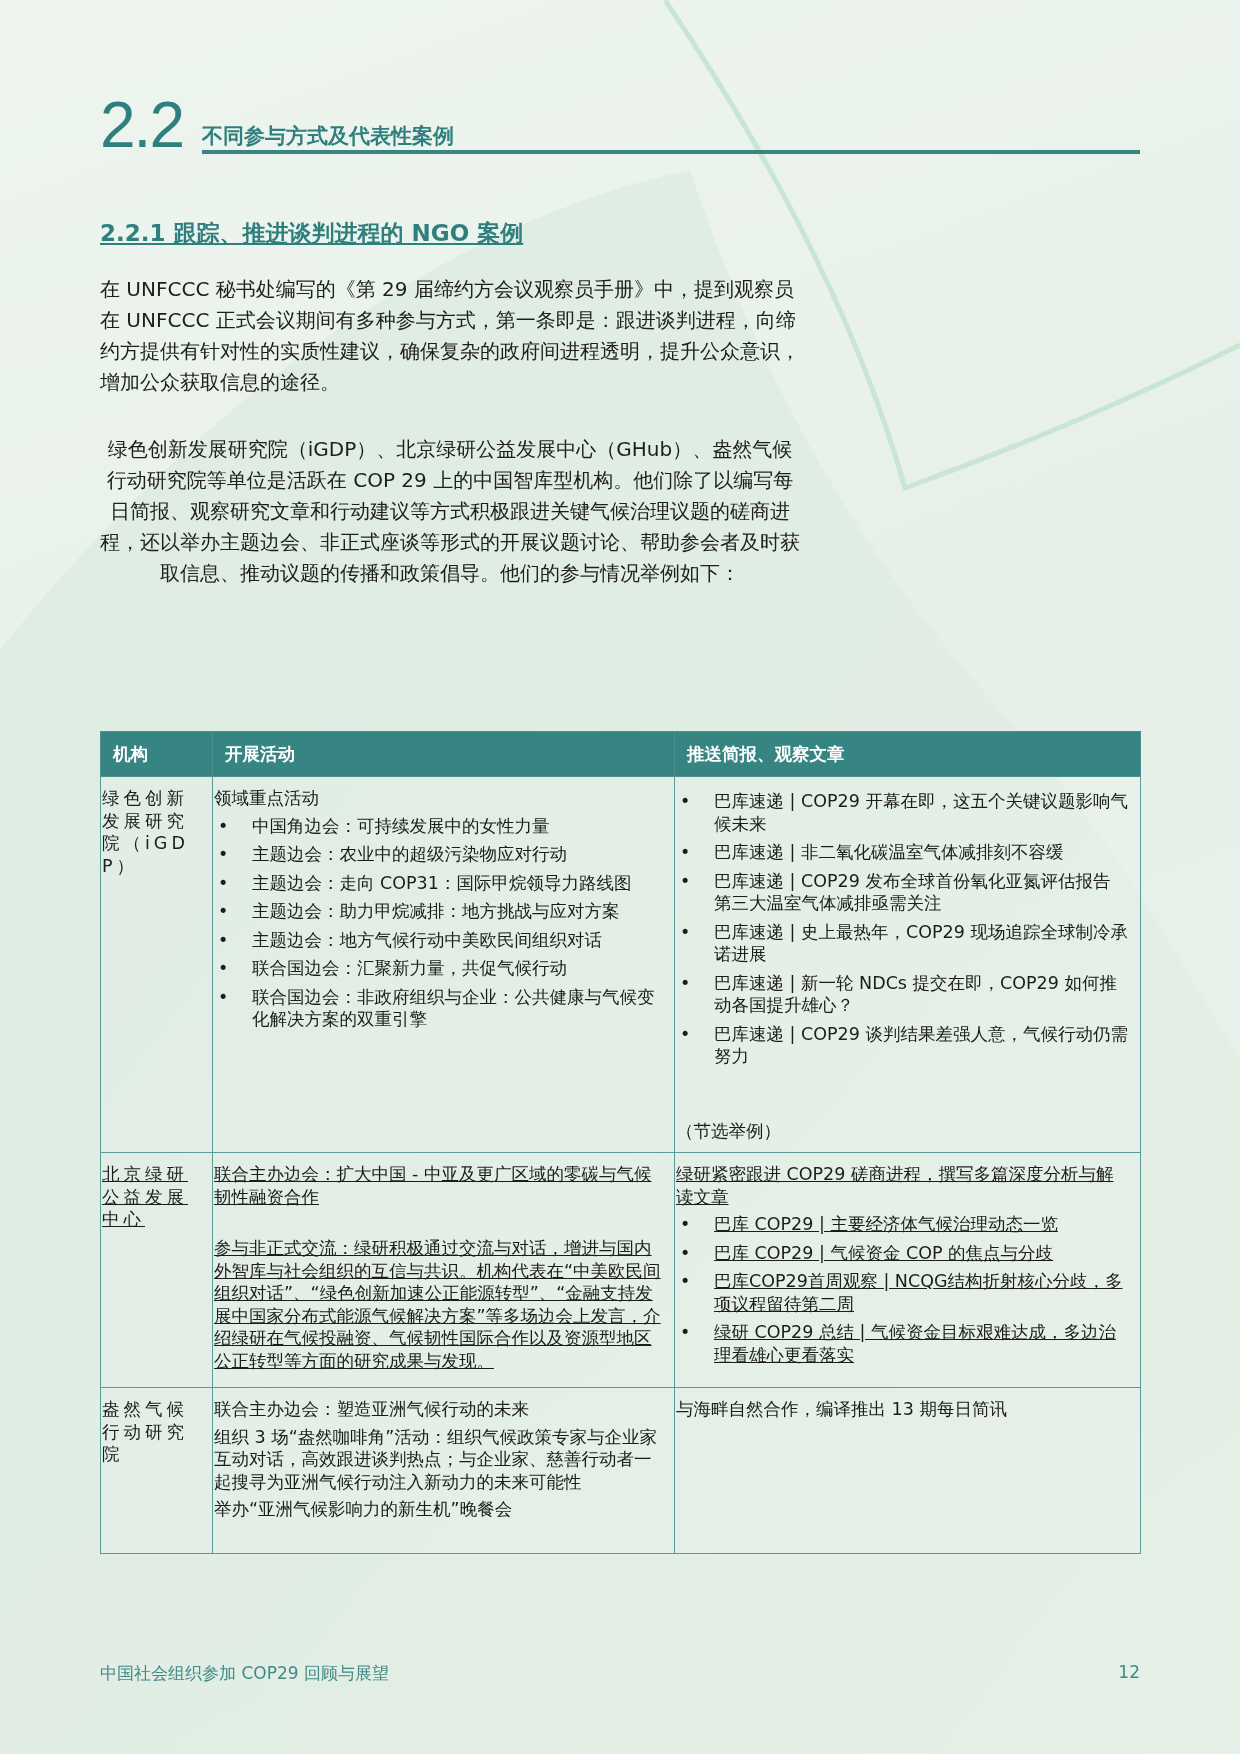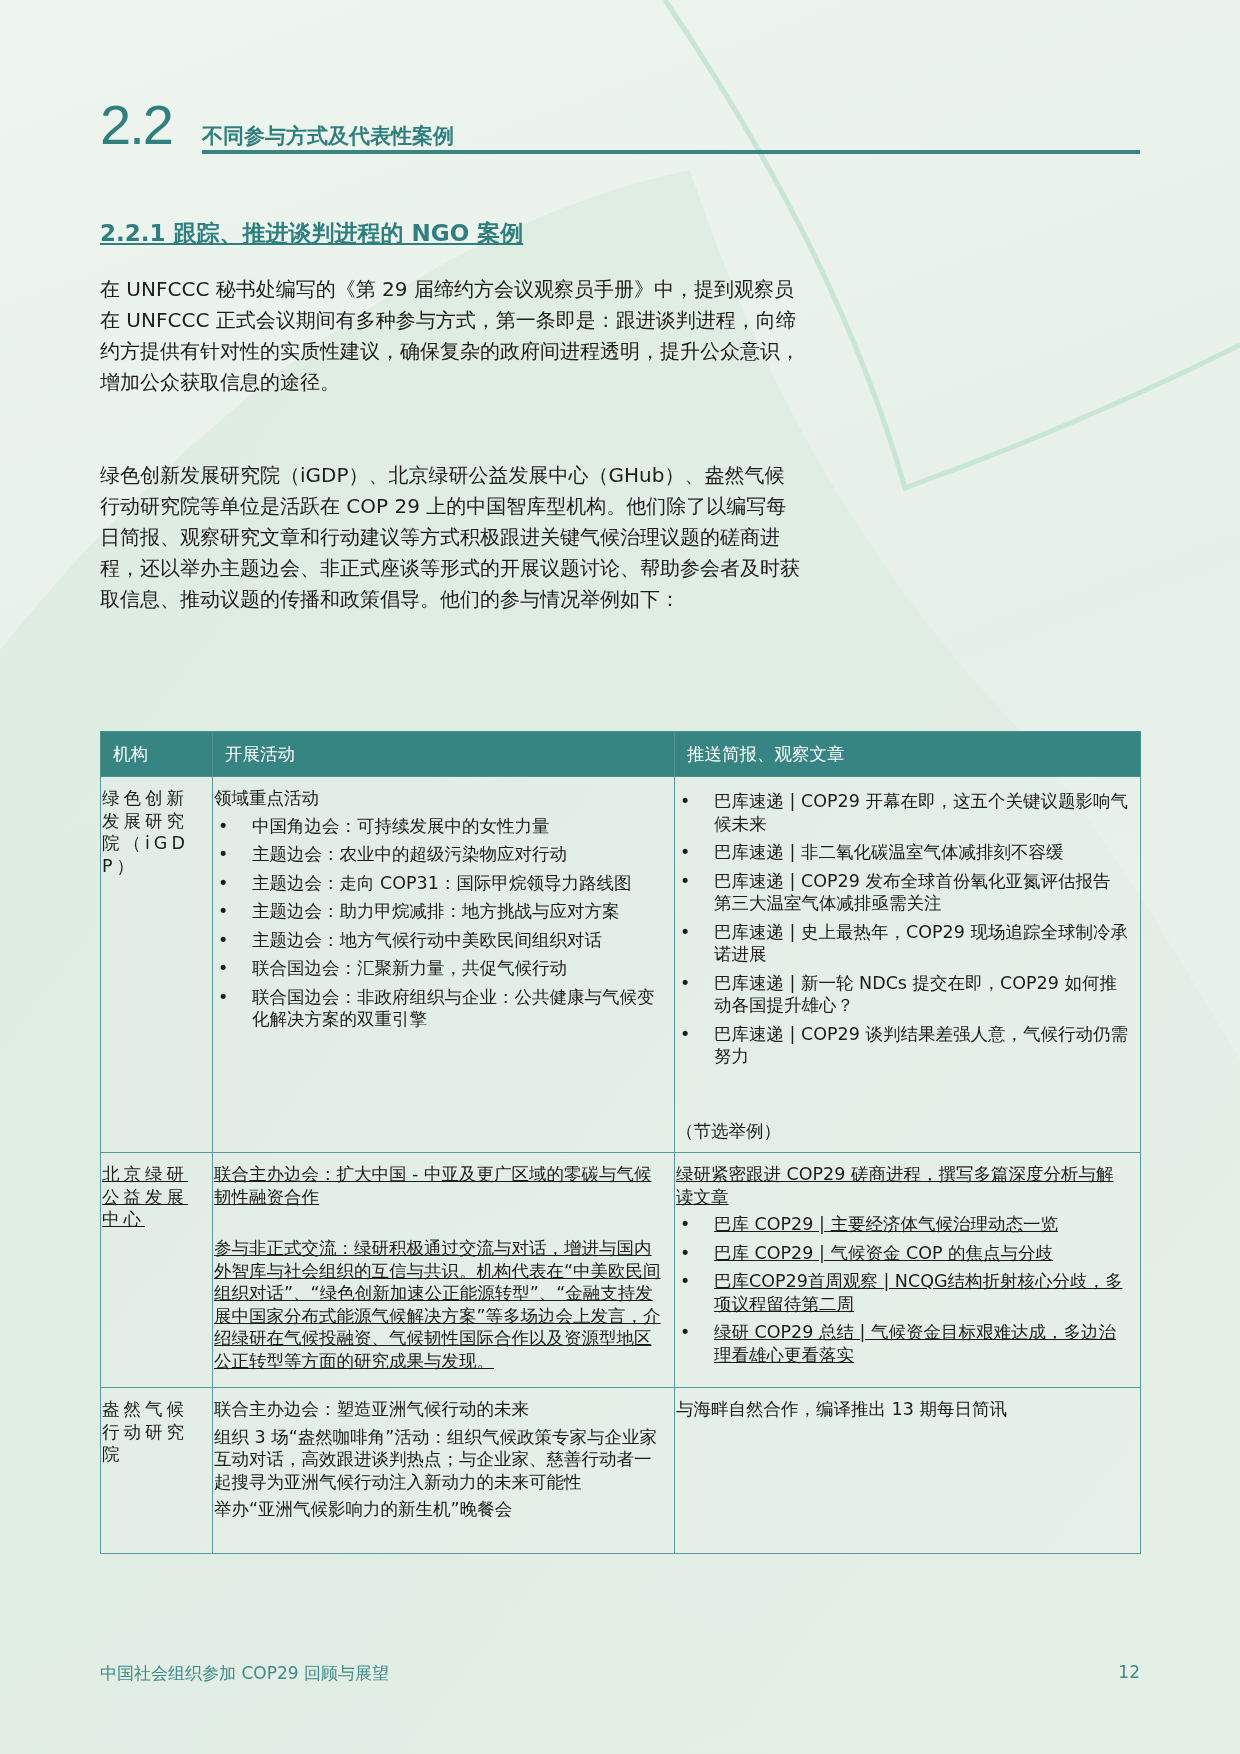--- a/index.html
+++ b/index.html
@@ -8,50 +8,50 @@
     background: linear-gradient(160deg, #eef5ef 0%, #e6f0e8 45%, #eaf3ec 100%);
     font-family: "DejaVu Sans", "Liberation Sans", sans-serif;
     color: #1c1c1c;
   }
   .bg-layer { position: absolute; inset: 0; z-index: 0; pointer-events: none; }
   .content { position: absolute; inset: 0; z-index: 1; }
 
   .section-header { position: absolute; left: 100px; top: 92px; width: 1040px; height: 66px; }
   .section-num {
     position: absolute; left: 0; top: 0;
-    font-family: "Liberation Sans", sans-serif; font-size: 56px; line-height: 66px;
+    font-family: "Liberation Sans", sans-serif; font-size: 64px; line-height: 66px;
     color: #2f7f7e; letter-spacing: -2px;
   }
   .section-title {
     position: absolute; left: 102px; top: 24px;
     font-size: 21px; font-weight: bold; color: #2f7f7e; line-height: 40px; font-family: Liberation Serif, serif;
   }
   .section-rule {
     position: absolute; left: 102px; top: 58px; width: 938px; height: 4px; background: #3a8482;
   }
 
   .subsection-title {
     position: absolute; left: 100px; top: 218px;
     font-size: 23px; font-weight: bold; color: #2f7f7e; text-decoration: underline;
   }
 
   .para {
     position: absolute; left: 100px; width: 700px;
     font-size: 20px; line-height: 31px; color: #1e1e1e; margin: 0;
   }
   .para.p1 { top: 274px; }
-  .para.p2 { top: 460px; }
+  .para.p2 { top: 434px; text-align: center; }
 
   table.cases {
     position: absolute; left: 100px; top: 731px; width: 1040px;
     border-collapse: collapse; table-layout: fixed;
     font-size: 17.5px; line-height: 22.5px;
   }
   table.cases th {
-    background: #378583; color: #ffffff; font-weight: normal; text-align: left;
+    background: #378583; color: #ffffff; font-weight: bold; text-align: left;
     padding: 8px 12px; height: 28px; border: 1.5px solid #4e8f8d;
   }
   table.cases td {
     vertical-align: top; border: 1.5px solid #5a9a98;
     padding: 10px 12px 10px 1px;
     background: rgba(255,255,255,0.08);
   }
   col.c1 { width: 112px; } col.c2 { width: 462px; } col.c3 { width: 466px; }
   td.org {
     letter-spacing: 4px; padding-right: 6px !important; word-break: break-all;

